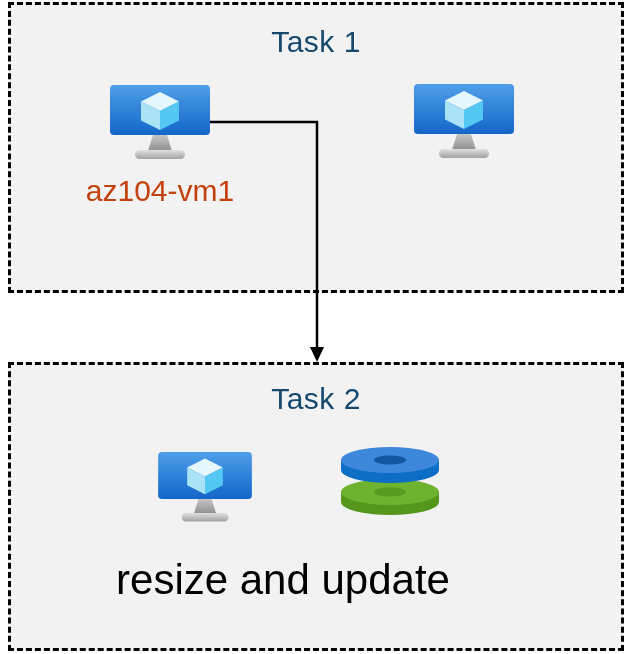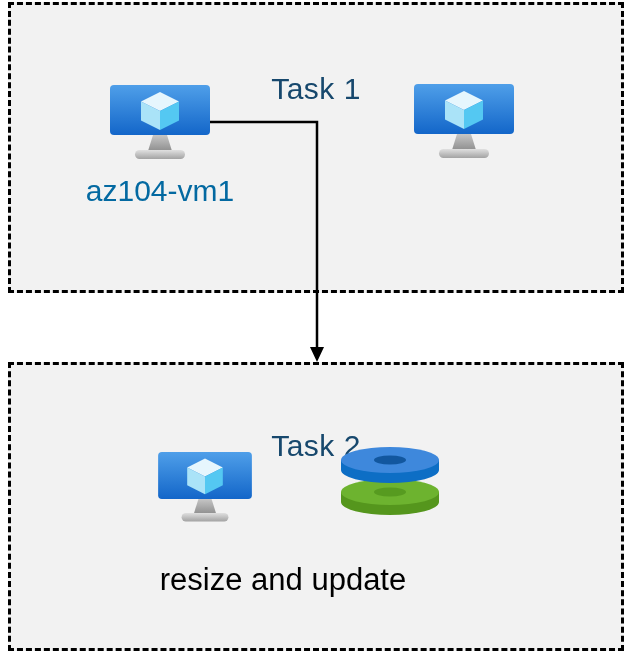--- a/index.html
+++ b/index.html
@@ -7,32 +7,32 @@
     position:relative;width:628px;height:654px;background:#ffffff;
     font-family:"Liberation Sans",sans-serif;overflow:hidden;
   }
   .task-box{
     position:absolute;background:#f2f2f2;border:3px dashed #000000;
   }
   .box-task1{left:8px;top:2px;width:610px;height:285px;}
   .box-task2{left:8px;top:362px;width:610px;height:283px;}
   .task-title{
     position:absolute;left:8px;width:616px;text-align:center;
-    font-size:30px;font-weight:400;color:#17486d;letter-spacing:0.5px;margin-top:47px;
+    font-size:30px;font-weight:400;color:#17486d;letter-spacing:0.5px;
   }
   .title-task1{top:25px;}
   .title-task2{top:382px;text-align:center;}
   .icon-abs{position:absolute;}
   .vm-label{
-    position:absolute;width:250px;text-align:center;color:#0369a1;
+    position:absolute;width:250px;text-align:center;color:#c2410c;
     font-size:30px;line-height:38px;
   }
   .caption{
     position:absolute;left:33px;top:560px;width:500px;text-align:center;
-    color:#000000;font-size:31px;line-height:40px;
+    color:#000000;font-size:42px;line-height:40px;
   }
   .arrow-overlay{position:absolute;left:0;top:0;pointer-events:none;}
 </style>
 </head>
 <body>
 
 <div class="canvas">
 
   <svg width="0" height="0" style="position:absolute">
     <defs>

